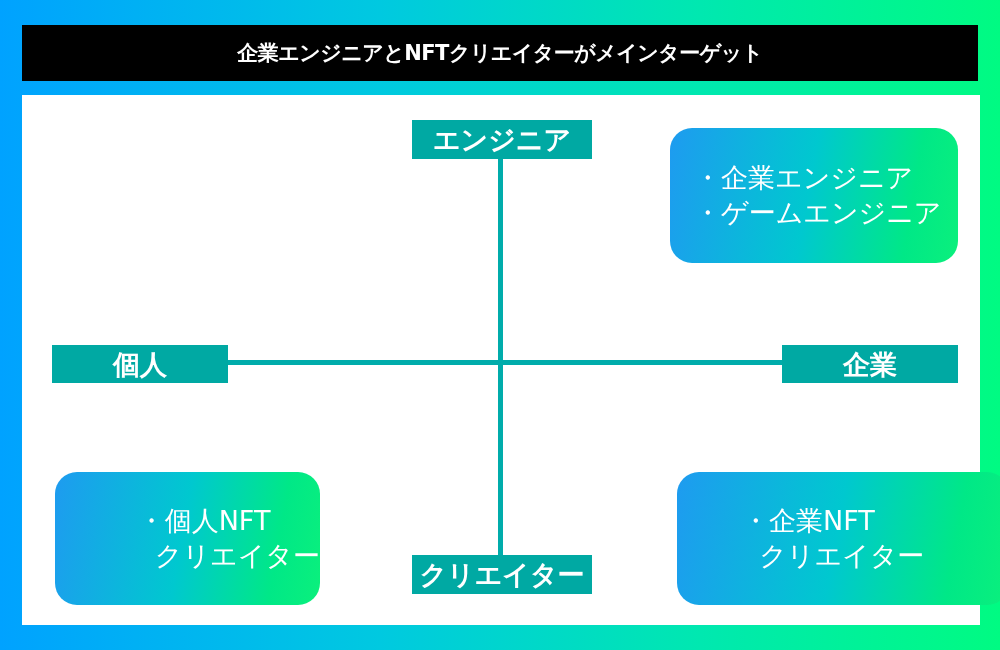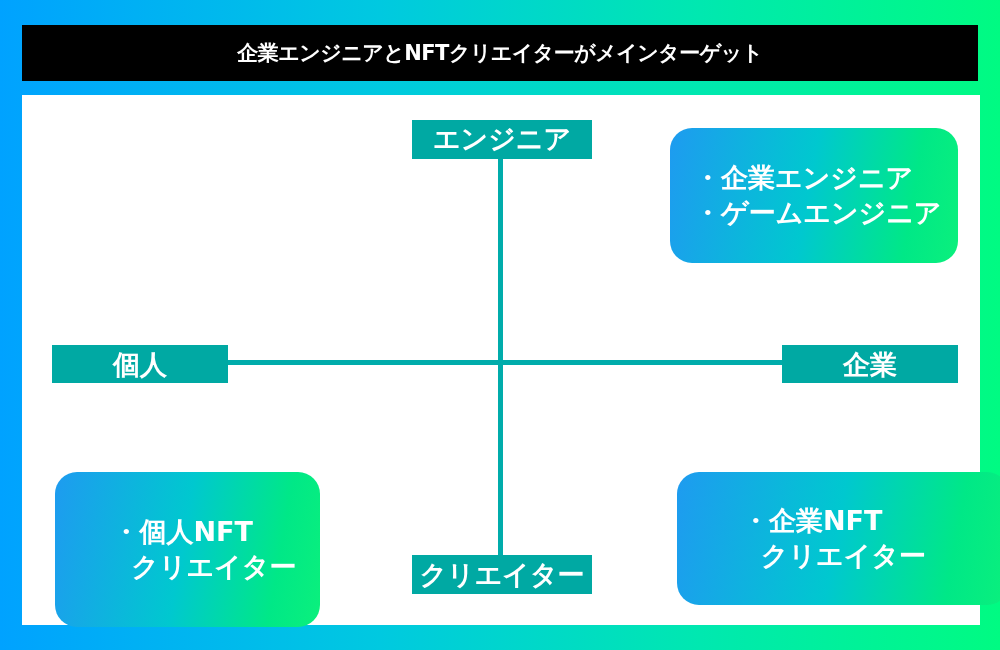--- a/index.html
+++ b/index.html
@@ -78,44 +78,44 @@
     box-sizing: border-box;
   }
   .chip-text {
     color: #ffffff;
     font-size: 27px;
     font-weight: bold;
     line-height: 1;
     white-space: nowrap;
   }
 
-  .chip-top    { left: 390px; top: 25px;  width: 180px; height: 39px; font-family: Liberation Serif, serif; }
+  .chip-top    { left: 390px; top: 25px;  width: 180px; height: 39px; }
   .chip-bottom { left: 390px; top: 460px; width: 180px; height: 39px; }
   .chip-left   { left: 30px;  top: 250px; width: 176px; height: 38px; }
   .chip-right  { left: 760px; top: 250px; width: 176px; height: 38px; }
 
   
   .card {
     position: absolute;
     border-radius: 22px;
     background: linear-gradient(100deg, #1e9bf0 0%, #00c8cf 48%, #00e887 82%, #0bf07c 100%);
     display: flex;
     align-items: center;
     box-sizing: border-box;
   }
   .card-text {
     color: #ffffff;
     font-size: 27px;
-    font-weight: bold;
+    font-weight: normal;
     line-height: 1.28;
     white-space: pre;
   }
 
   .card-tr { left: 648px; top: 33px;  width: 288px; height: 135px; padding-left: 24px; justify-content: flex-start; }
-  .card-bl { left: 33px;  top: 377px; width: 265px; height: 155px; padding-left: 34px; justify-content: center; }
+  .card-bl { left: 33px;  top: 377px; width: 265px; height: 133px; padding-left: 34px; justify-content: flex-end; }
   .card-br { left: 655px; top: 377px; width: 332px; height: 133px; padding-left: 65px; justify-content: flex-start; }
 </style>
 </head>
 <body>
 
 <div class="slide">
 
   <div class="title-banner">
     <div class="title-text">企業エンジニアとNFTクリエイターがメインターゲット</div>
   </div>

